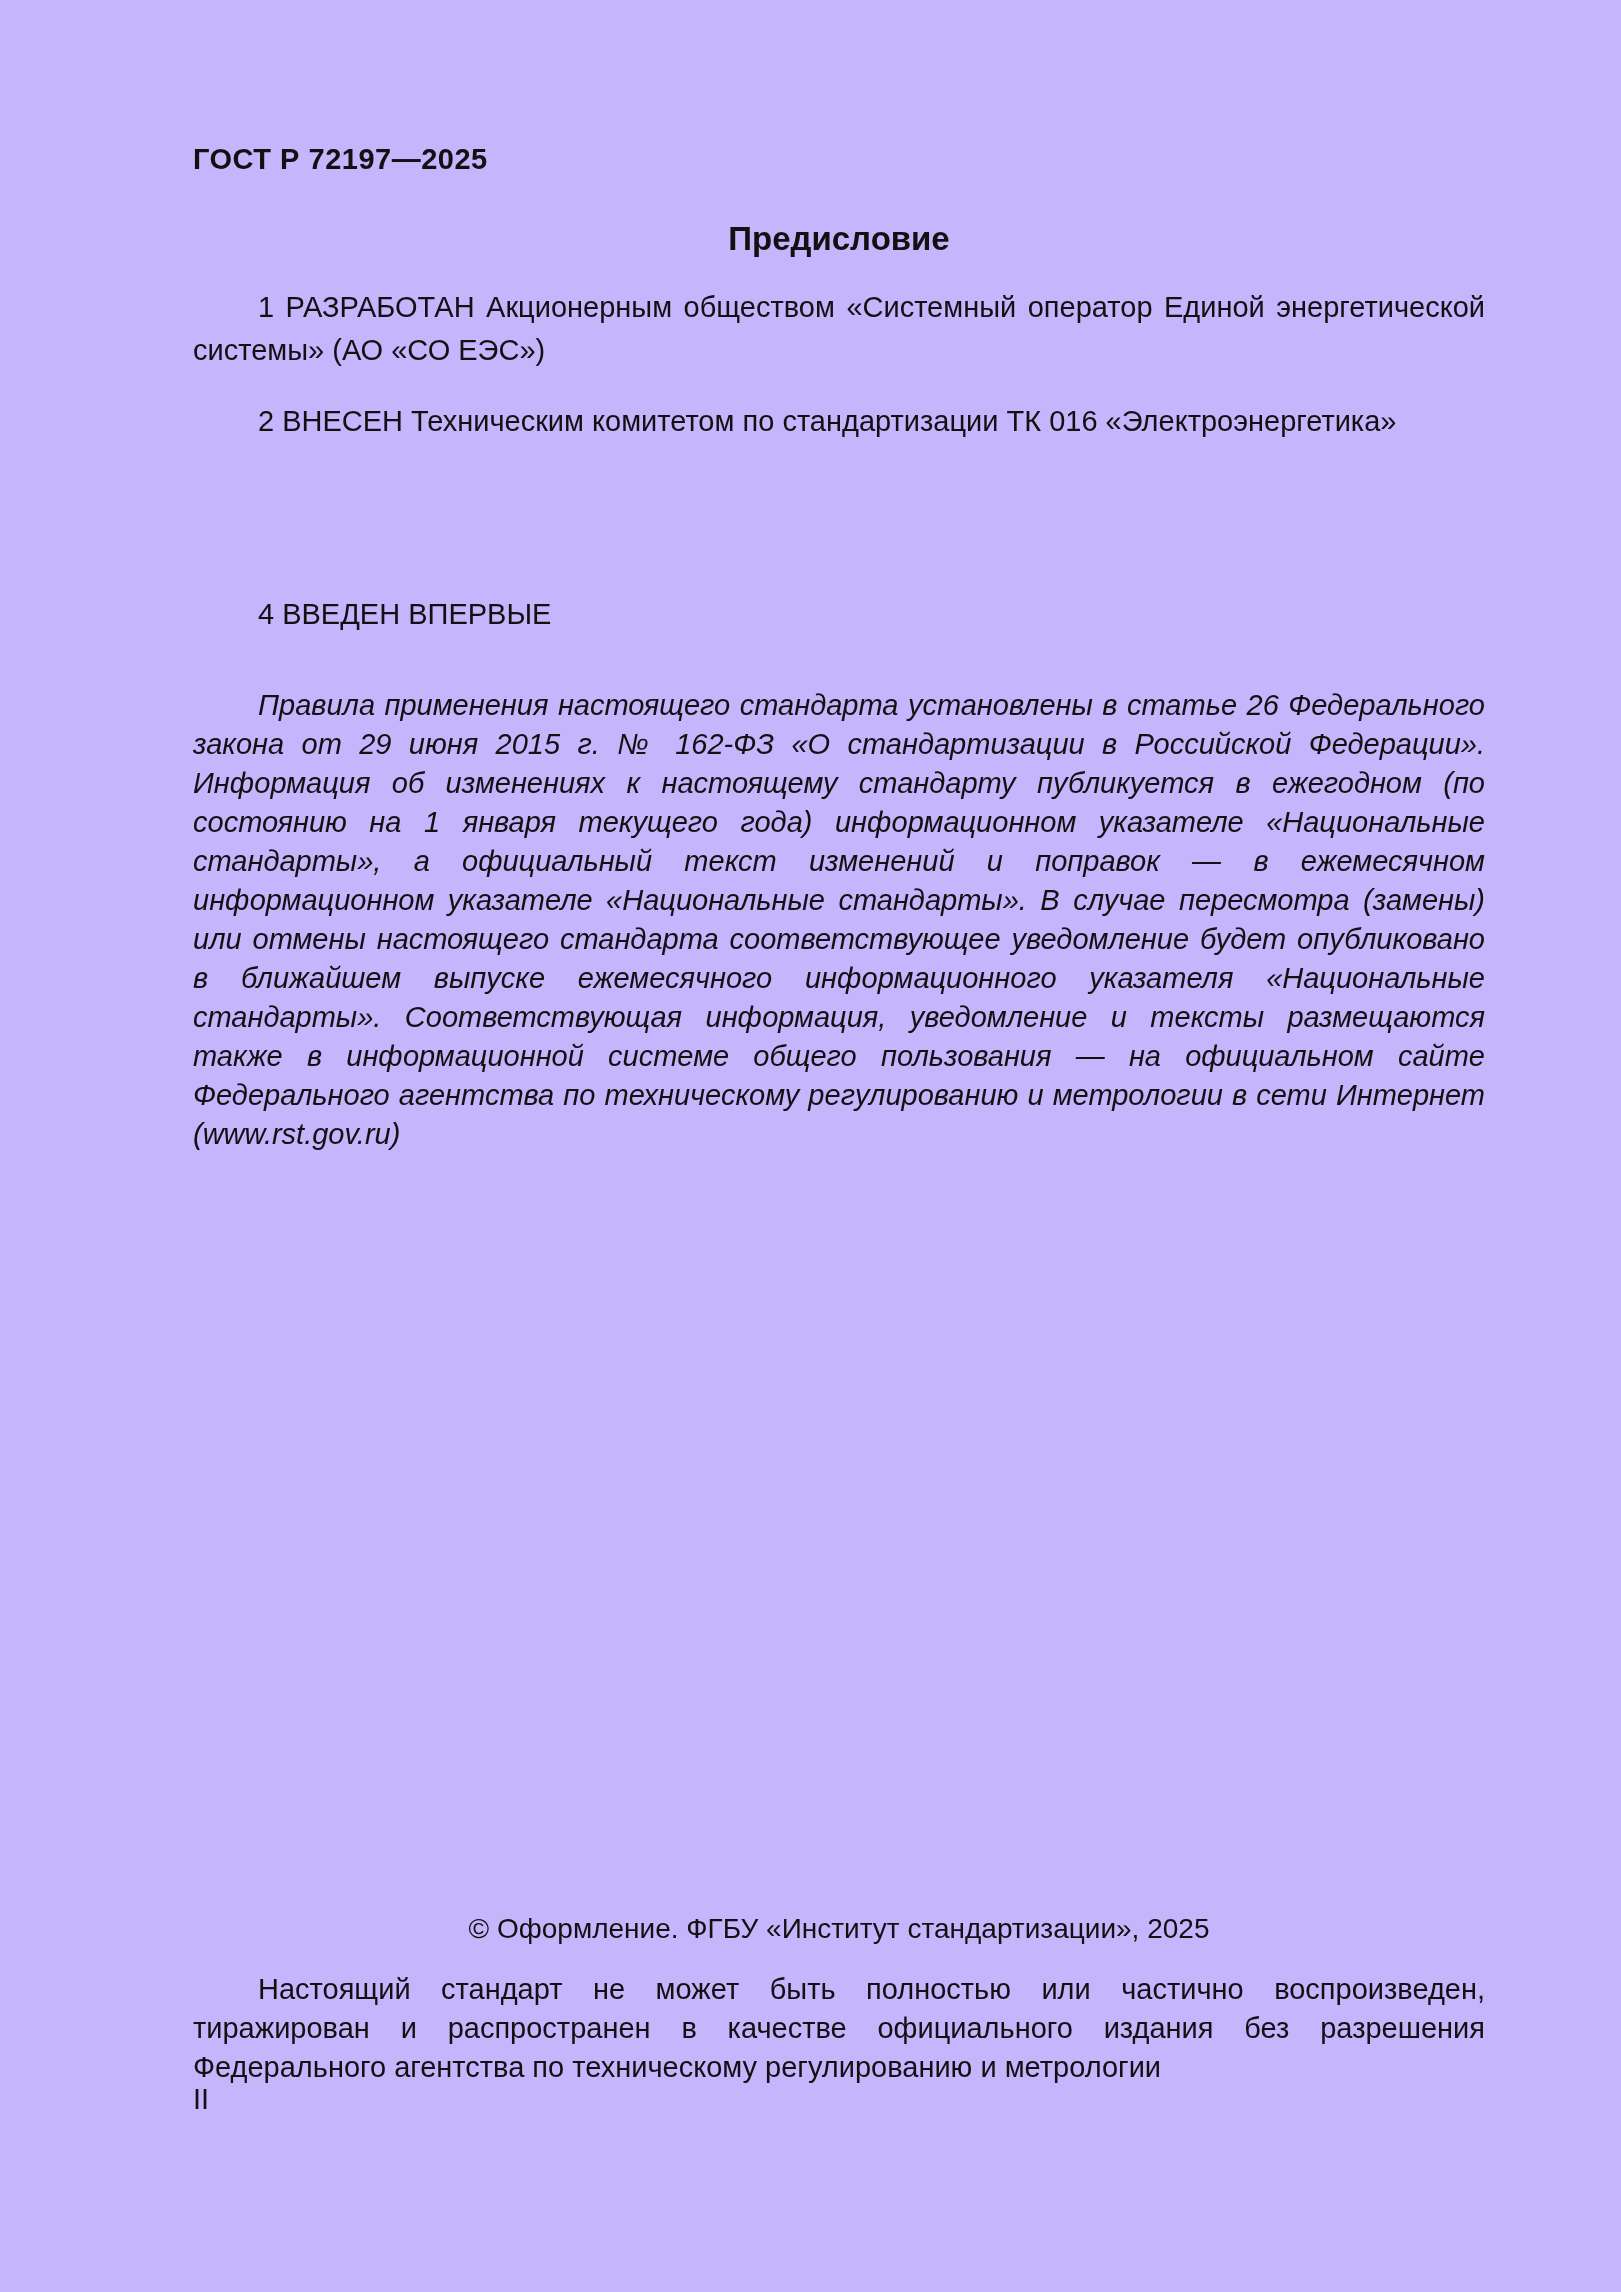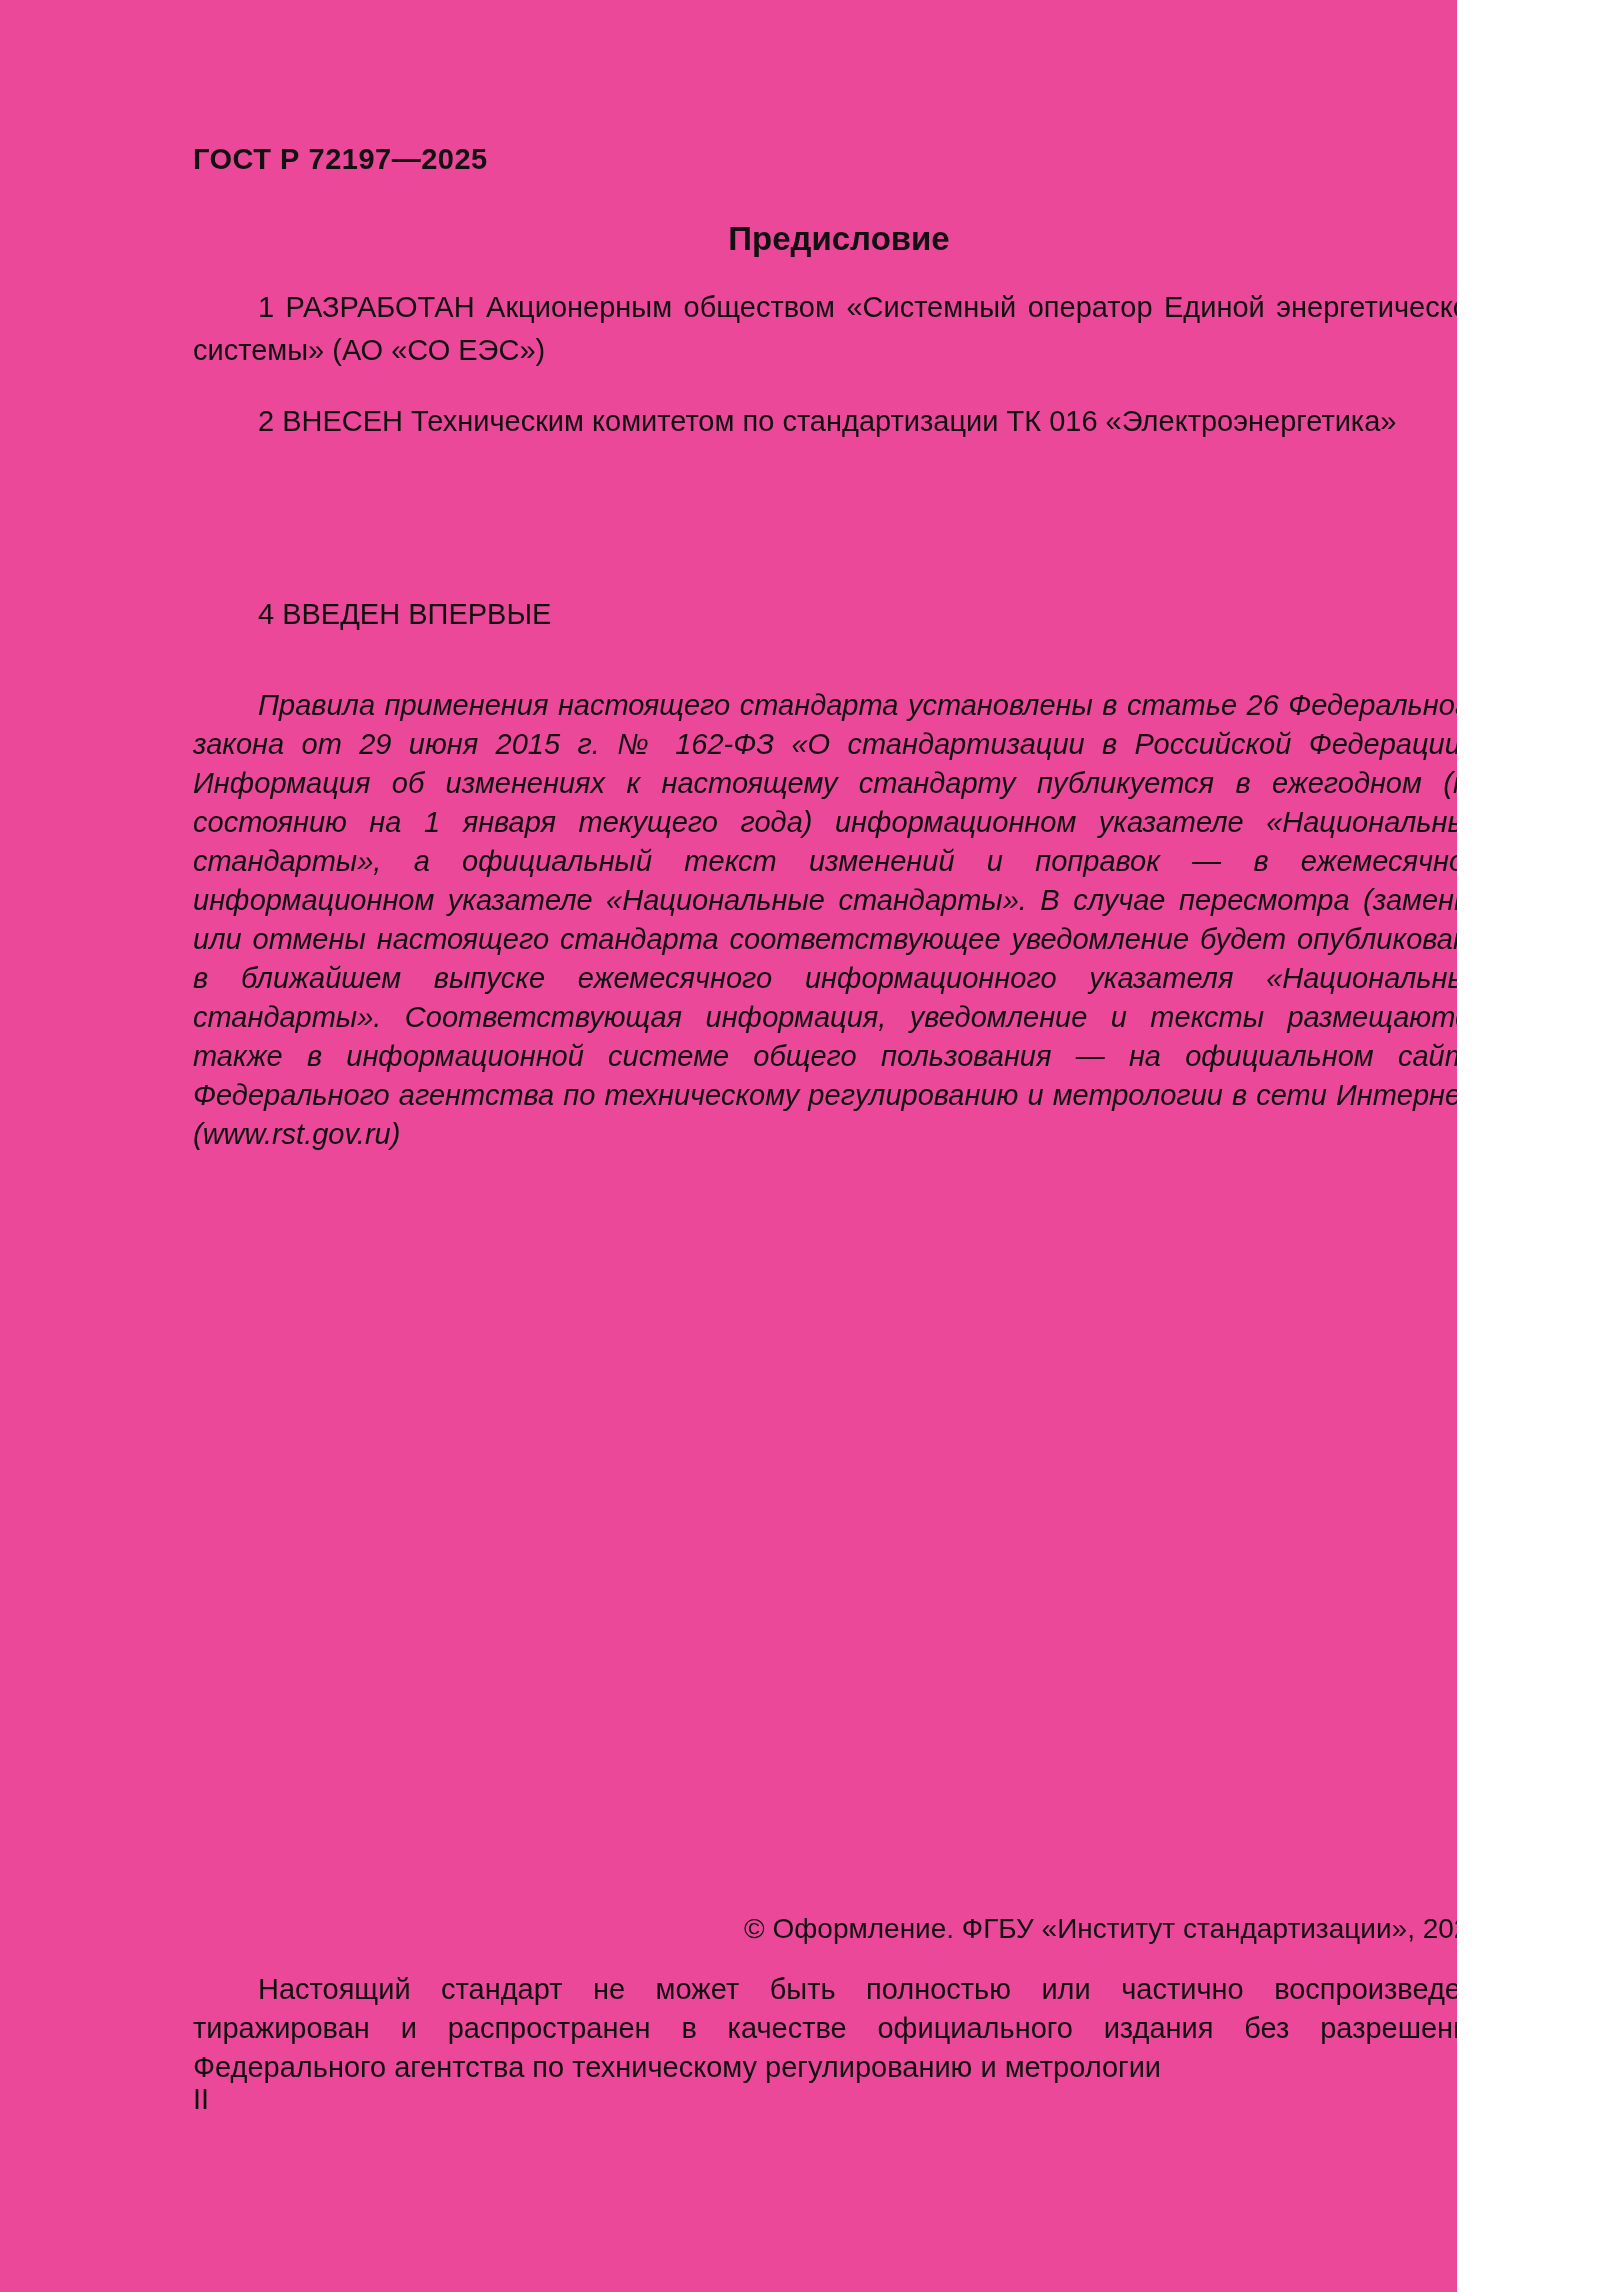--- a/index.html
+++ b/index.html
@@ -2,23 +2,23 @@
 <html lang="ru"><head>
 <meta charset="utf-8">
 <style>
   html, body {
     margin: 0;
     padding: 0;
     background: #ffffff;
   }
   .page {
     position: relative;
-    width: 1457px;
+    width: 1621px;
     height: 2293px;
-    background: #ec4899;
+    background: #c4b5fd;
     font-family: "Liberation Sans", sans-serif;
     color: #111111;
     overflow: hidden;
   }
   .block {
     position: absolute;
     left: 193px;
     width: 1292px;
   }
   .doc-code {
@@ -46,21 +46,21 @@
   .legal-note {
     top: 686px;
     font-size: 29px;
     line-height: 39px;
     font-style: italic;
     text-align: justify;
     text-indent: 65px;
   }
   .copyright {
     top: 1911px;
-    text-align: right;
+    text-align: center;
     font-size: 28px;
     line-height: 35px;
   }
   .repro-notice {
     top: 1970px;
     font-size: 29px;
     line-height: 39px;
     text-align: justify;
     text-indent: 65px;
   }

